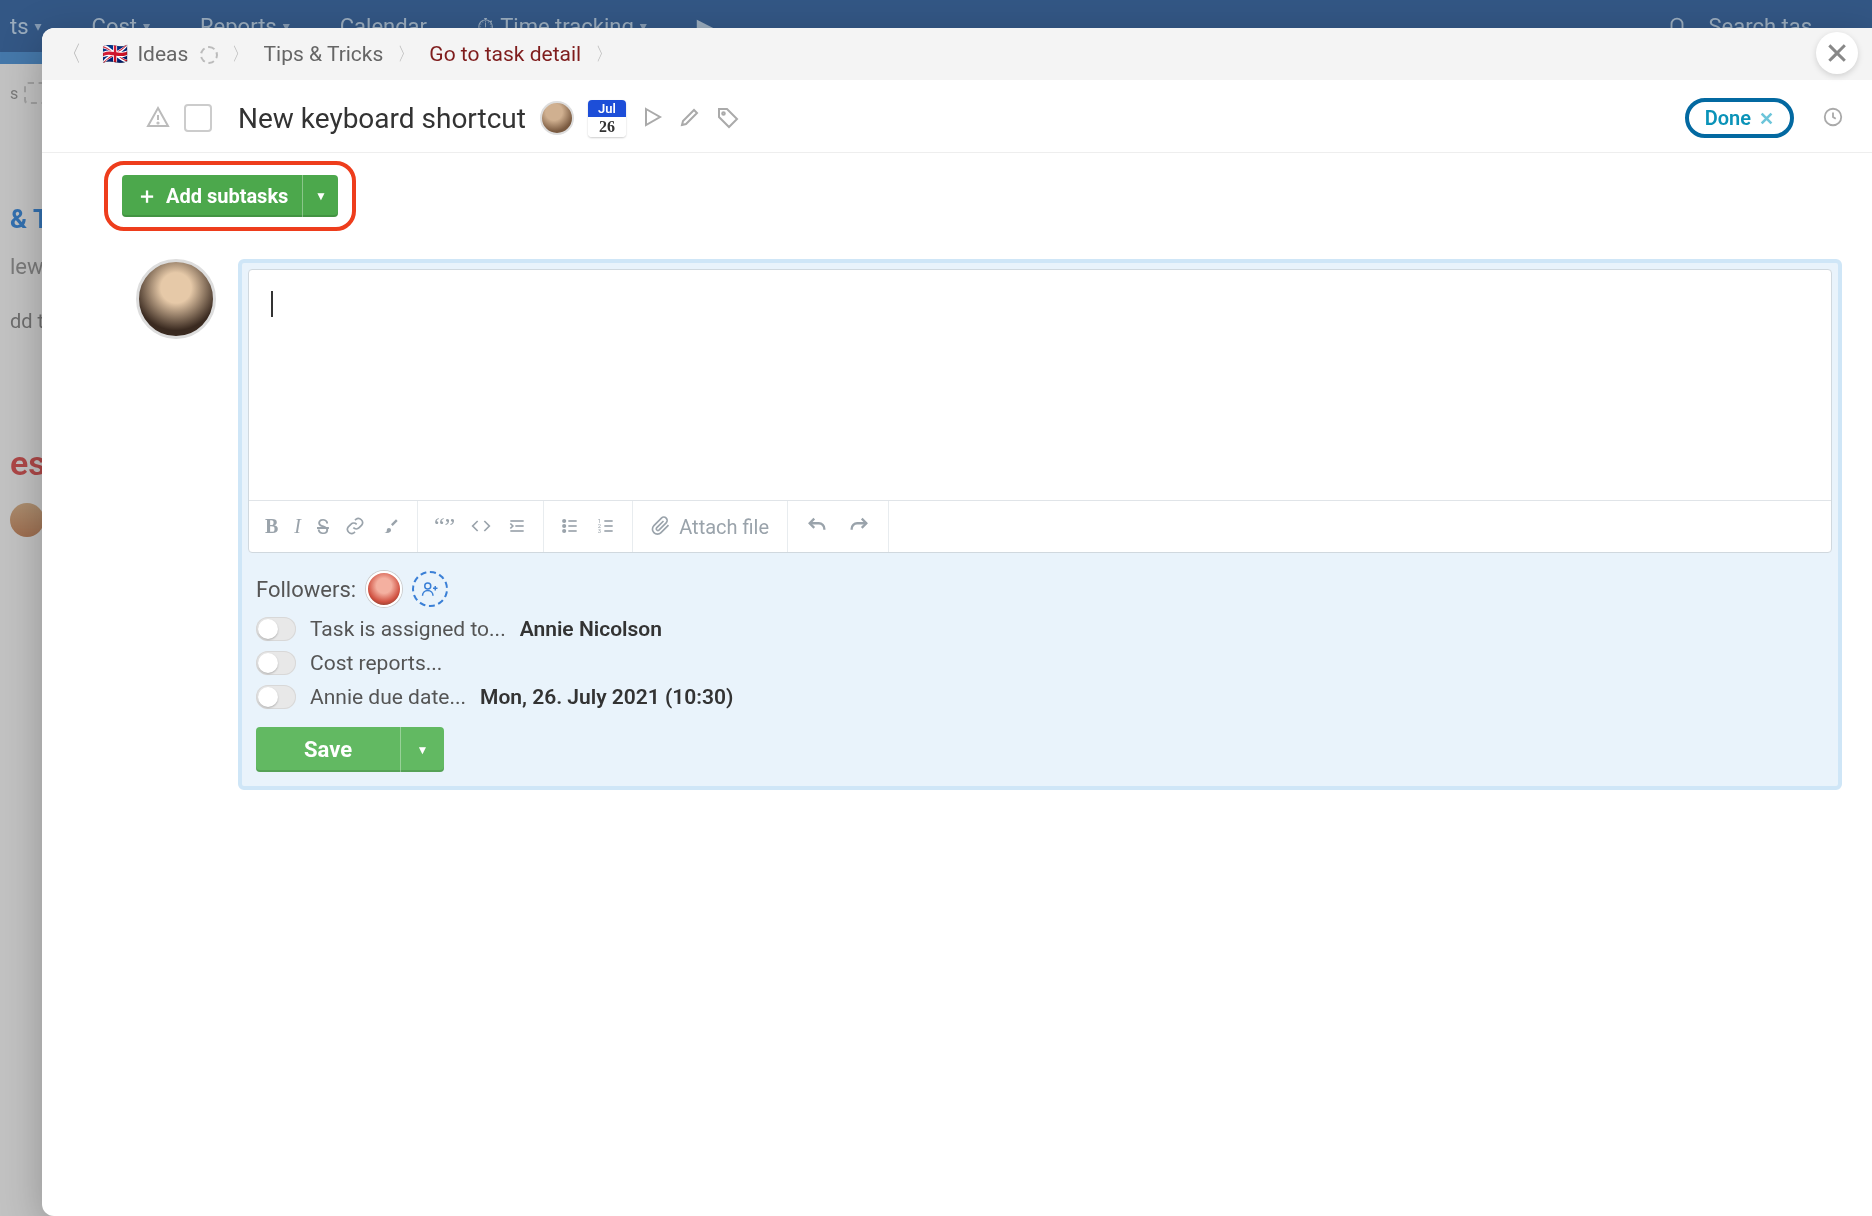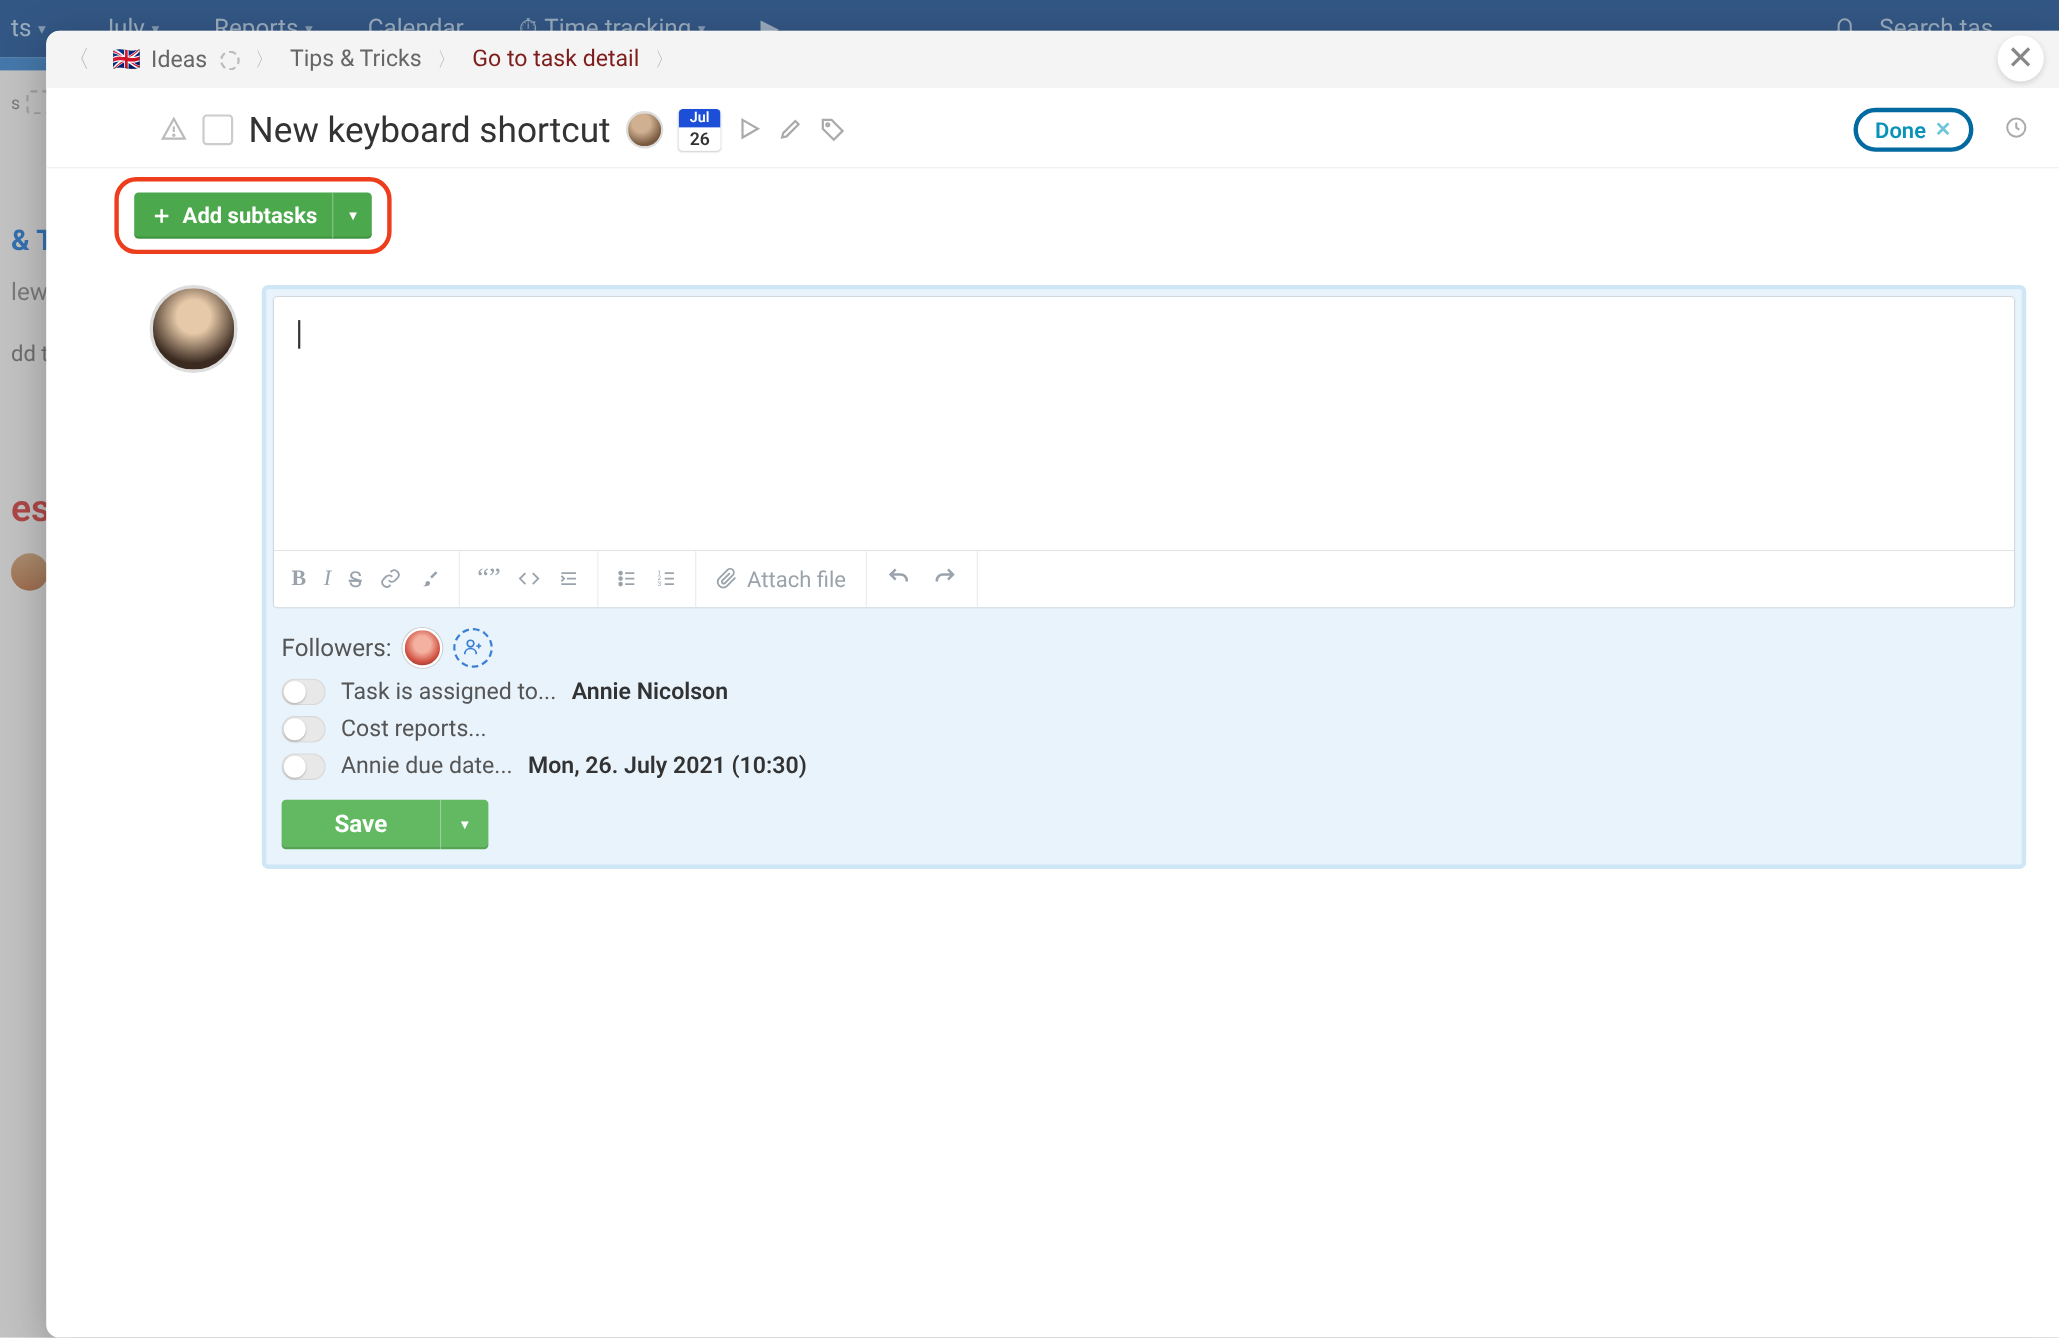--- a/index.html
+++ b/index.html
@@ -38,25 +38,25 @@
   .crumb-bar .crumb.dim { color: #7f1d1d; }
   .crumb-bar .sep { color: #bbb; font-size: 18px; }
   .crumb-bar .back-chev { color: #bbb; font-size: 22px; cursor: pointer; margin-right: 6px; }
   .crumb-flag { display: inline-block; border-radius: 2px; margin-right: 4px; }
   .crumb-circ { width: 18px; height: 18px; border: 2px dashed #bbb; border-radius: 50%; display: inline-block; margin-left: 6px; vertical-align: middle; }
 
   
   .title-row { padding: 18px 28px 14px 104px; display: flex; align-items: center; gap: 14px; border-bottom: 1px solid #eee; }
   .warn-icon { color: #bbb; font-size: 24px; }
   .title-check { width: 28px; height: 28px; border: 2px solid #ccc; border-radius: 4px; cursor: pointer; }
-  .title-text { font-size: 32px; color: #333; font-weight: 400; }
+  .title-text { font-size: 28px; color: #333; font-weight: 400; margin-left: 12px; }
   .title-avatar { width: 34px; height: 34px; border-radius: 50%; background: radial-gradient(circle at 40% 30%, #d0b090 30%, #7a5a40 70%); border: 2px solid #ddd; cursor: pointer; }
   .cal-badge { width: 38px; border-radius: 4px; overflow: hidden; cursor: pointer; box-shadow: 0 1px 2px rgba(0,0,0,0.2); }
   .cal-badge .top { background: #1d4ed8; color: #fff; font-size: 13px; text-align: center; font-weight: 600; padding: 1px 0; }
-  .cal-badge .bot { background: #fff; color: #333; font-size: 16px; text-align: center; font-weight: 600; padding: 1px 0; }
+  .cal-badge .bot { background: #fff; color: #333; font-size: 16px; text-align: center; font-weight: 600; padding: 1px 0; font-family: Liberation Serif, serif; }
   .icon-btn { color: #aaa; font-size: 24px; cursor: pointer; }
   .spacer { flex: 1; }
   .done-pill { border: 4px solid #0369a1; color: #0a93b8; border-radius: 20px; padding: 4px 16px; font-size: 20px; font-weight: 600; display: flex; align-items: center; gap: 8px; cursor: pointer; }
   .done-pill .x { font-size: 18px; color: #6cc5da; }
   .clock-icon { color: #aaa; font-size: 22px; margin-left: 14px; cursor: pointer; }
 
   
   .modal-body { flex: 1; overflow: auto; padding: 0; }
 
   
@@ -107,21 +107,21 @@
 </head>
 <body>
 
 <div class="bg-page">
   <div class="bg-topbar">
     <div class="nav-item">
         <span>ts</span>
         <span class="chev">▾</span>
       </div>
     <div class="nav-item">
-        <span>July</span>
+        <span>Cost</span>
         <span class="chev">▾</span>
       </div>
     <div class="nav-item">
         <span>Reports</span>
         <span class="chev">▾</span>
       </div>
     <div class="nav-item">
         <span>Calendar</span>
       </div>
     <div class="nav-item">

